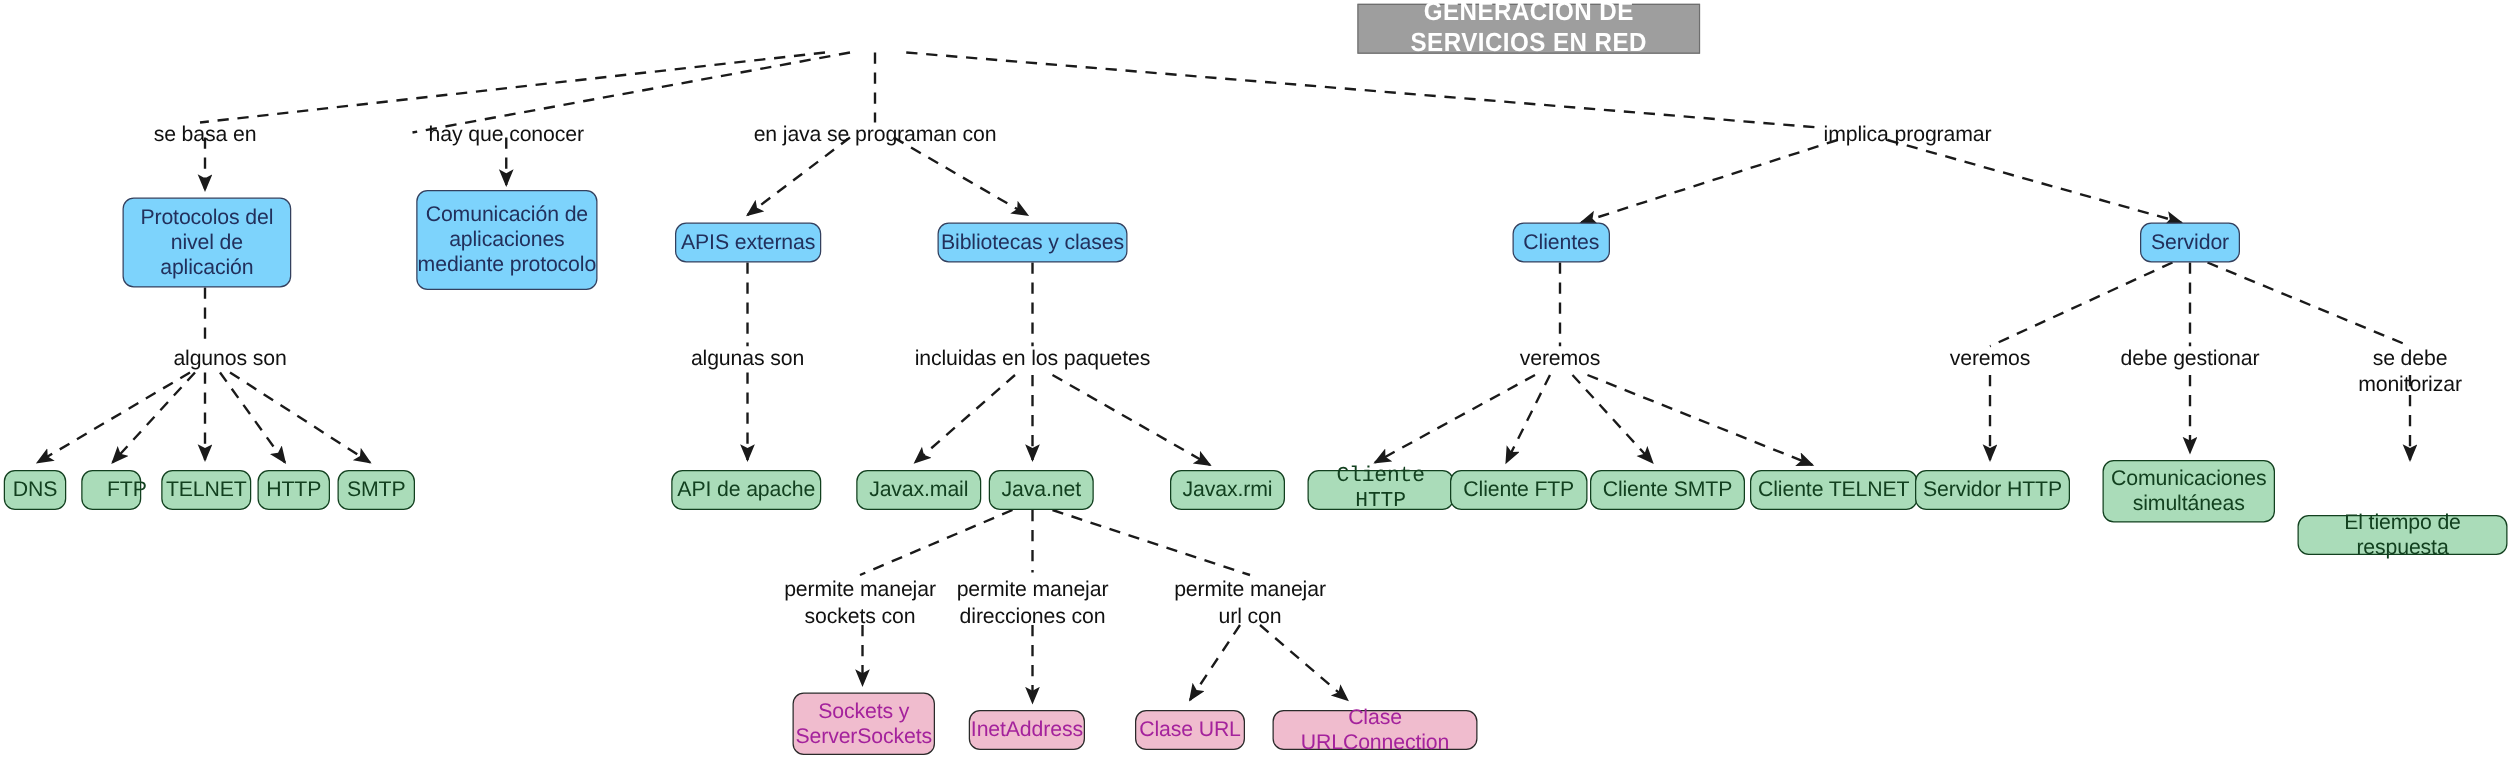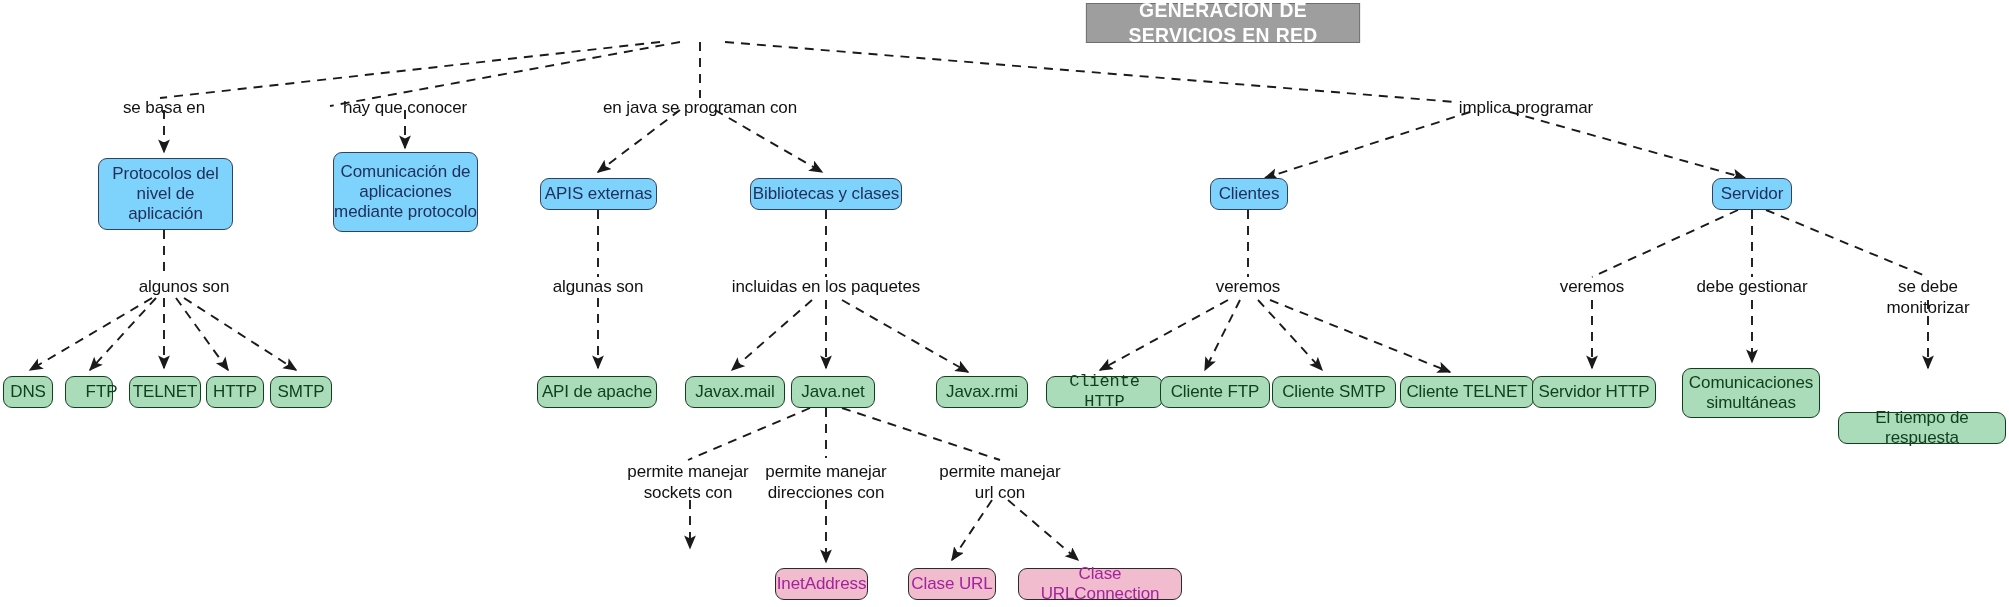--- a/index.html
+++ b/index.html
@@ -185,17 +185,19 @@
 simultáneas</div>
   <div class="node green" style="left:1838px;top:376px;width:168px;height:32px;margin-top:36px;">El tiempo de respuesta</div>
 
   <div class="label" style="left:688px;top:462px;">permite manejar
 sockets con</div>
   <div class="label" style="left:826px;top:462px;">permite manejar
 direcciones con</div>
   <div class="label" style="left:1000px;top:462px;">permite manejar
 url con</div>
 
+  <div class="node pink" style="left:634px;top:554px;width:114px;height:50px;">Sockets y
+ServerSockets</div>
   <div class="node pink" style="left:775px;top:568px;width:93px;height:32px;">InetAddress</div>
   <div class="node pink" style="left:908px;top:568px;width:88px;height:32px;">Clase URL</div>
   <div class="node pink" style="left:1018px;top:568px;width:164px;height:32px;">Clase URLConnection</div>
 
 </div>
 
 </body></html>

